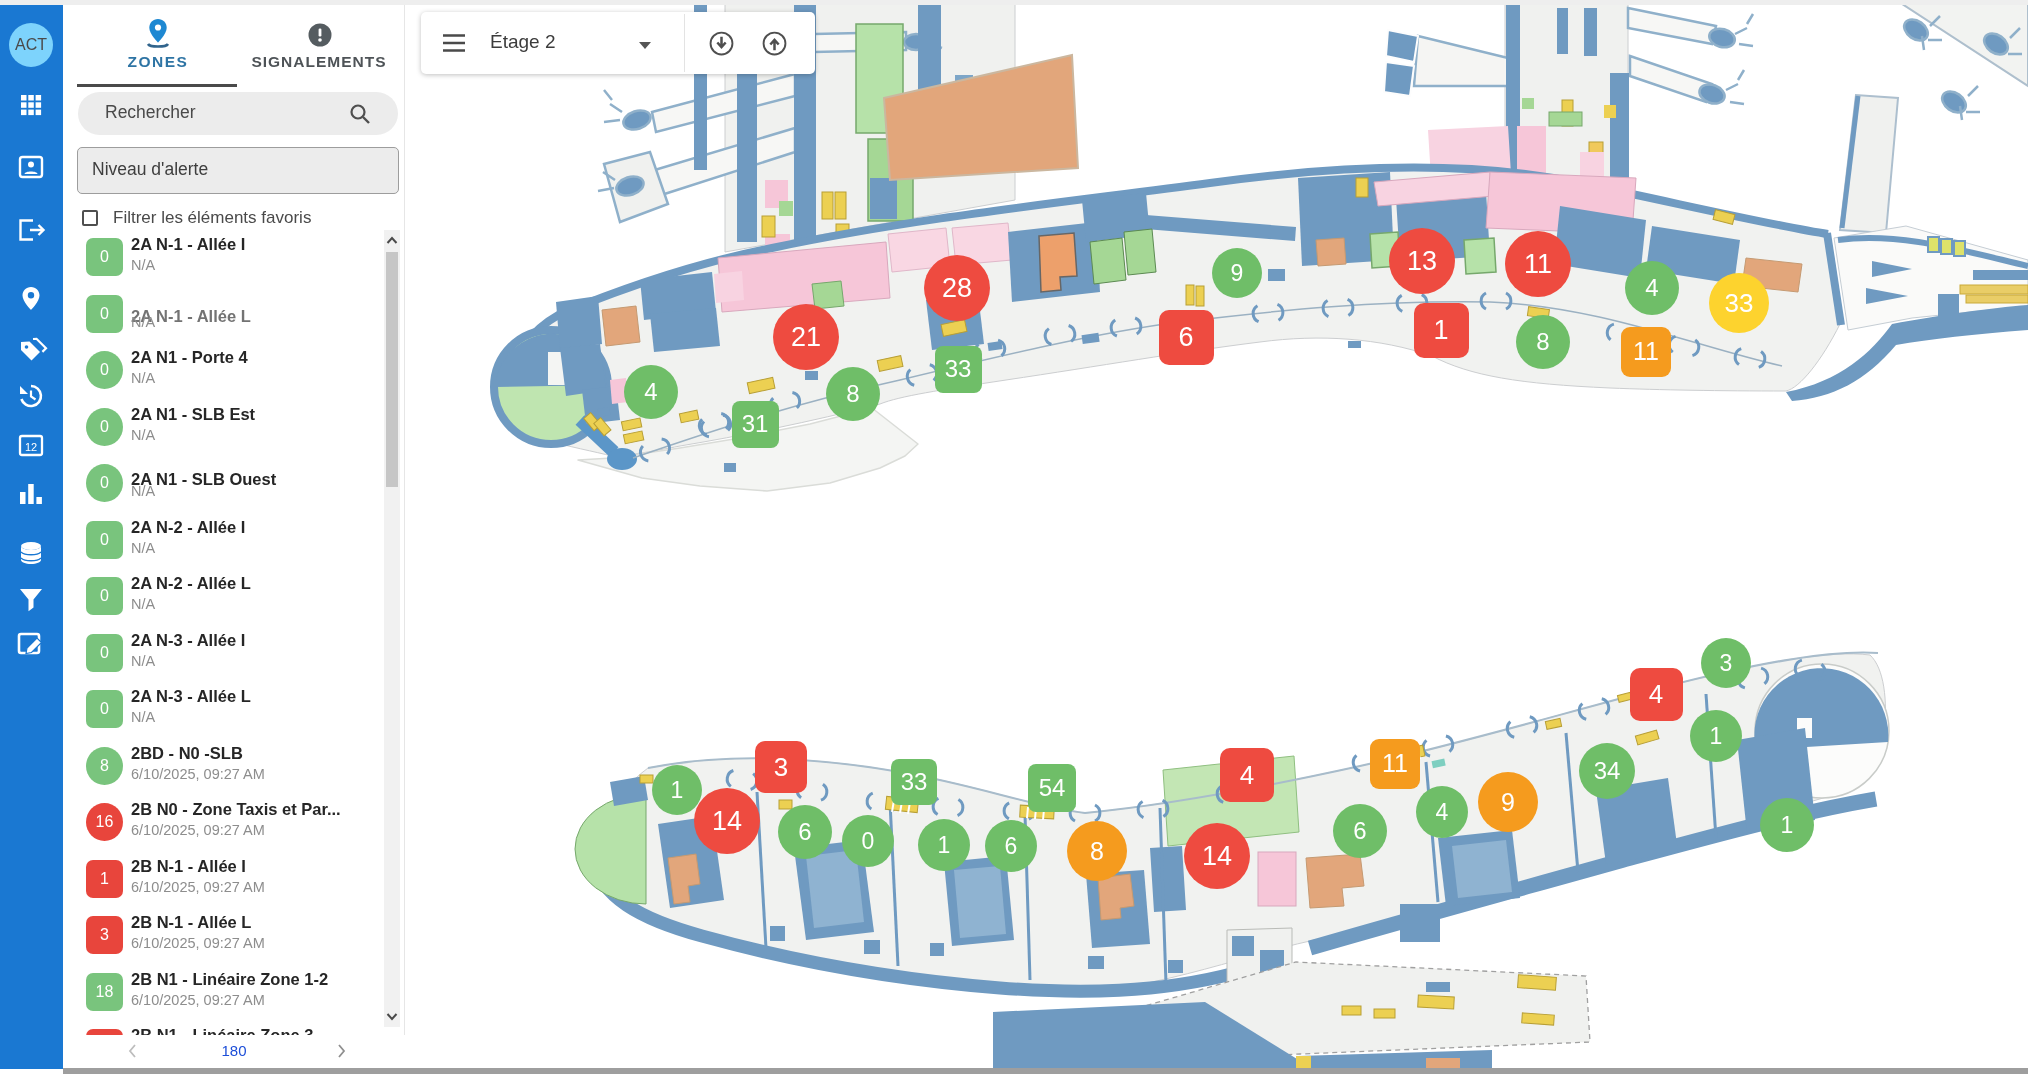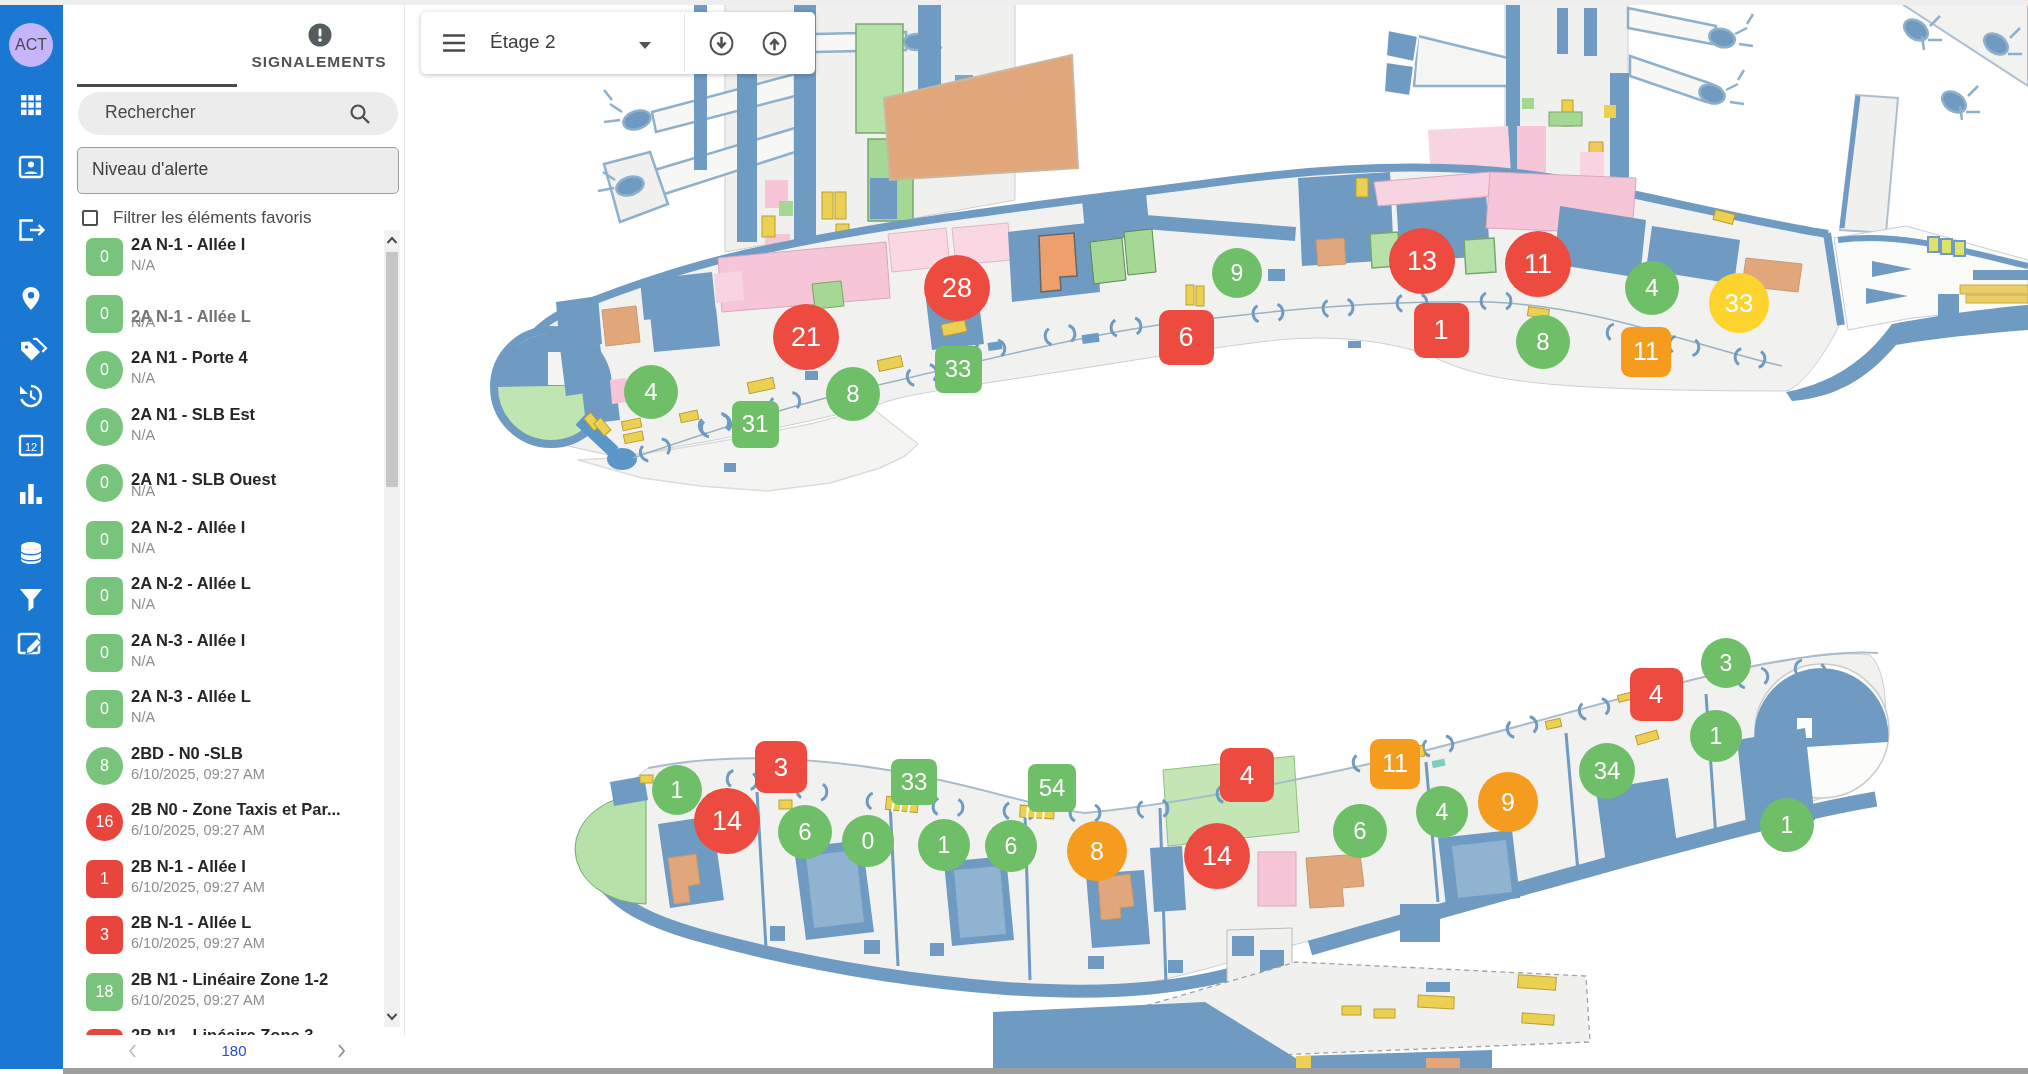--- a/index.html
+++ b/index.html
@@ -690,21 +690,21 @@
     </svg>
 
     <svg class="abs" style="left:341px; top:19px;" width="25" height="25" viewBox="0 0 24 24">
       <circle cx="12" cy="12" r="10.5" fill="none" stroke="#4f4f4f" stroke-width="1.8"></circle>
       <path d="M12 18.5 v-9 M8 13 l4-4.5 4 4.5" fill="none" stroke="#4f4f4f" stroke-width="2.4"></path>
     </svg>
   </div>
 
   <div class="abs" style="left:0; top:5px; width:63px; height:1064px; background:#1a78d2;"></div>
 
-  <div class="abs" style="left:9px; top:23px; width:44px; height:44px; border-radius:50%; background:#c4b5fd; color:#4a4a4a; font-size:16px; text-align:center; line-height:44px;">ACT</div>
+  <div class="abs" style="left:9px; top:23px; width:44px; height:44px; border-radius:50%; background:#7dd3fc; color:#4a4a4a; font-size:16px; text-align:center; line-height:44px;">ACT</div>
 
   <svg class="abs" style="left:0; top:0;" width="63" height="1074" viewBox="0 0 63 1074">
 
     <g fill="#fff">
       <rect x="21" y="95" width="5.5" height="5.5"></rect>
         <rect x="28.3" y="95" width="5.5" height="5.5"></rect>
         <rect x="35.6" y="95" width="5.5" height="5.5"></rect>
       <rect x="21" y="102.3" width="5.5" height="5.5"></rect>
         <rect x="28.3" y="102.3" width="5.5" height="5.5"></rect>
         <rect x="35.6" y="102.3" width="5.5" height="5.5"></rect>
@@ -758,20 +758,28 @@
     <path d="M20 589 h22 l-8.5 10.5 v8 l-5 3.8 v-11.8 z" fill="#fff"></path>
 
     <g>
       <rect x="19" y="634" width="20" height="19" rx="2" fill="none" stroke="#fff" stroke-width="2.6"></rect>
       <path d="M27 648 l10-10 4.5 4.5 -10 10 -5.5 1 z" fill="#fff" stroke="#1a78d2" stroke-width="1.2"></path>
     </g>
   </svg>
 
   <div class="abs" style="left:63px; top:5px; width:342px; height:1069px; background:#ffffff; border-right:1px solid #e6e6e6;"></div>
 
+  <div class="abs" style="left:63px; top:5px; width:170px; height:85px;">
+    <svg class="abs" style="left:80px; top:12px;" width="30" height="34" viewBox="0 0 30 34">
+      <path d="M15 2 c-5 0-8.7 3.8-8.7 8.7 c0 6.2 8.7 14.8 8.7 14.8 s8.7-8.6 8.7-14.8 C23.7 5.8 20 2 15 2 z" fill="#1e88d2"></path>
+      <circle cx="15" cy="10.5" r="3.1" fill="#fff"></circle>
+      <path d="M5 27 c2 3.4 18 3.4 20 0" fill="none" stroke="#31648c" stroke-width="2.6"></path>
+    </svg>
+    <div class="abs" style="left:0; top:48px; width:190px; text-align:center; font-size:15.5px; font-weight:bold; letter-spacing:1.5px; color:#2e74a4;">ZONES</div>
+  </div>
 
   <div class="abs" style="left:77px; top:84px; width:160px; height:3px; background:#4a4a4a;"></div>
 
   <div class="abs" style="left:233px; top:5px; width:172px; height:85px;">
     <svg class="abs" style="left:74px; top:17px;" width="26" height="26" viewBox="0 0 26 26">
       <circle cx="13" cy="13" r="11.5" fill="#555c60"></circle>
       <rect x="11.6" y="6.5" width="2.8" height="8" rx="1.2" fill="#fff"></rect>
       <circle cx="13" cy="18" r="1.8" fill="#fff"></circle>
     </svg>
     <div class="abs" style="left:0; top:48px; width:172px; text-align:center; font-size:15.5px; font-weight:bold; letter-spacing:1px; color:#4e5357;">SIGNALEMENTS</div>

